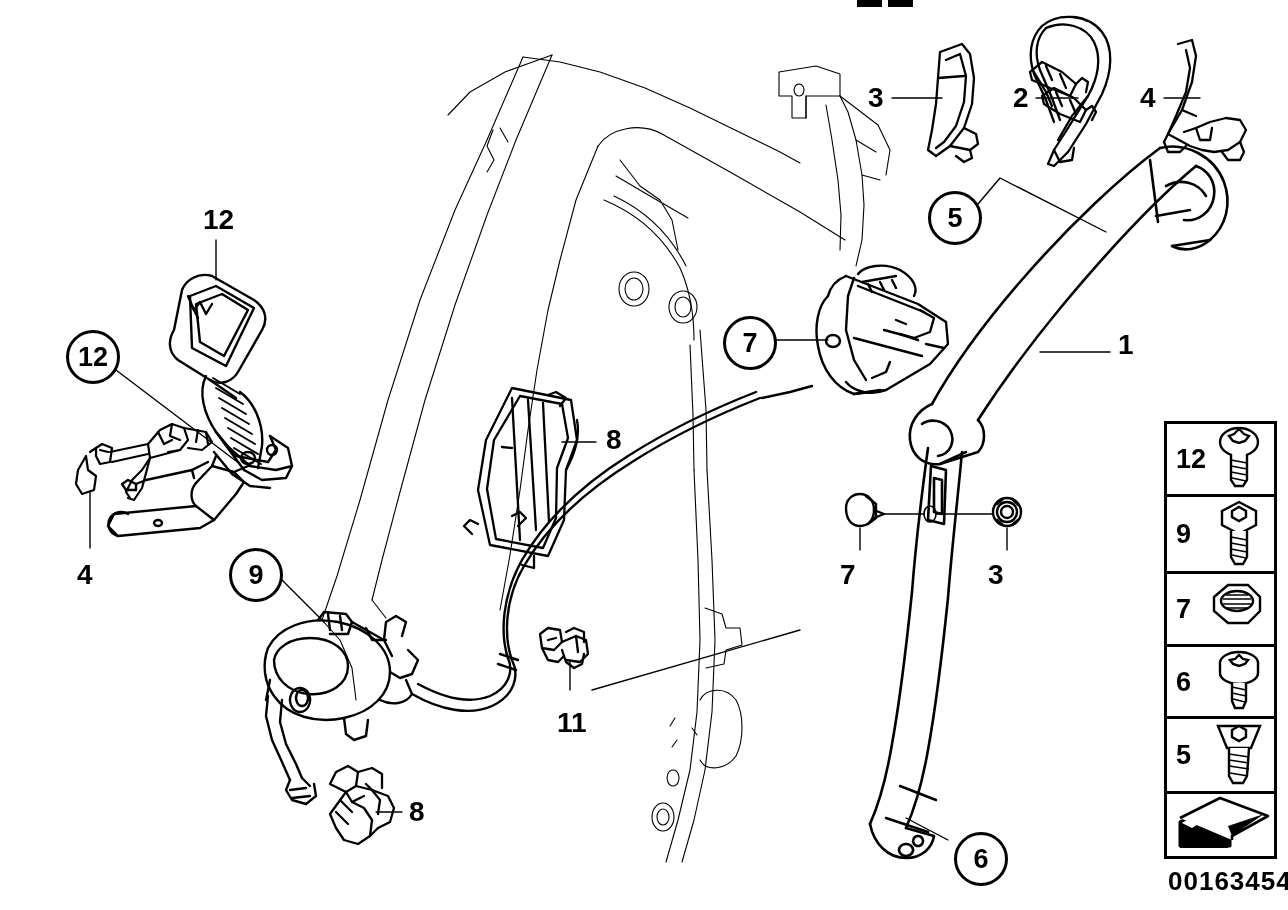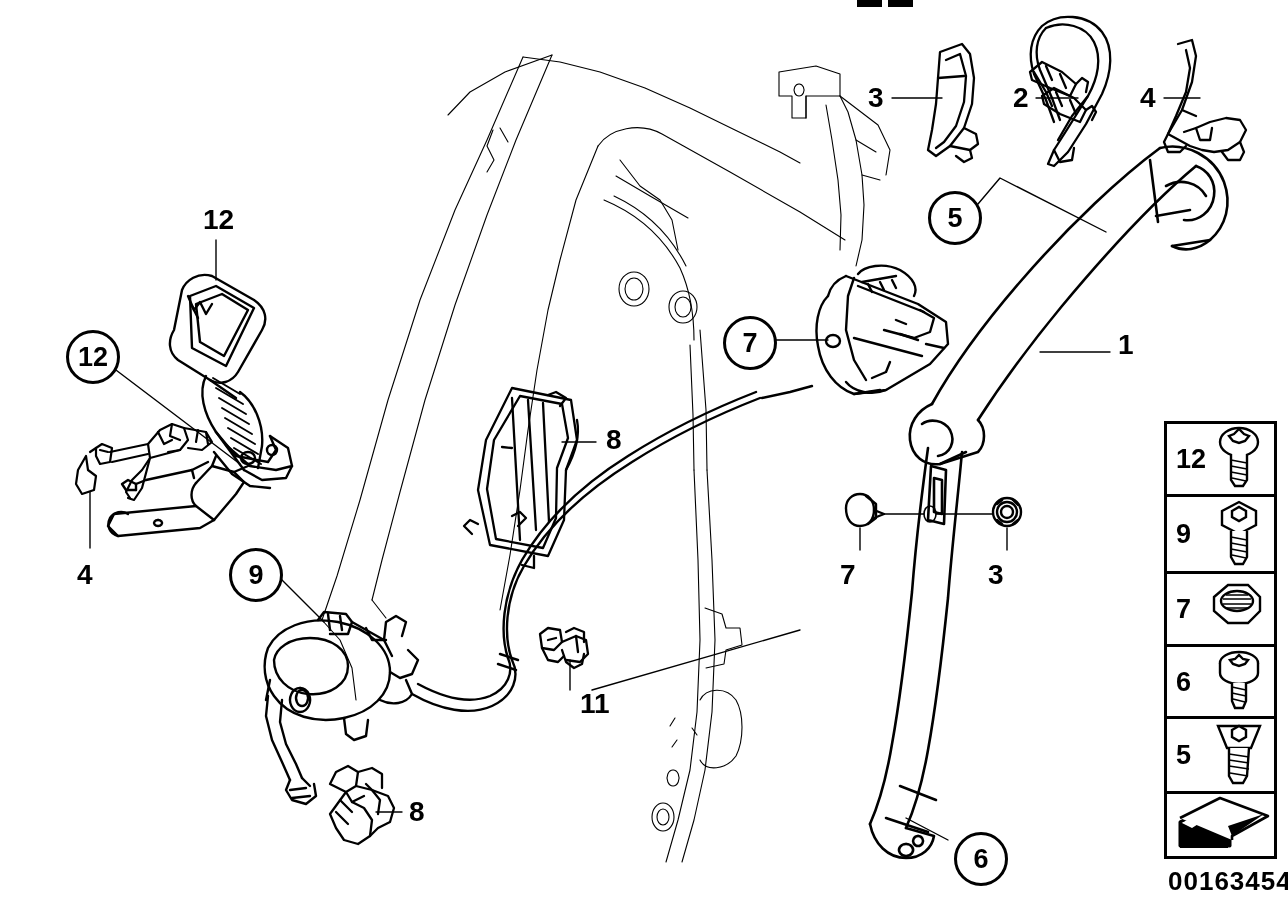--- a/index.html
+++ b/index.html
@@ -324,21 +324,21 @@
       </g>
     </g>
   </svg>
 
   <div class="lbl" style="left:1118px;top:331px;">1</div>
   <div class="lbl" style="left:1013px;top:84px;">2</div>
   <div class="lbl" style="left:868px;top:84px;">3</div>
   <div class="lbl" style="left:1140px;top:84px;">4</div>
   <div class="lbl" style="left:409px;top:798px;">8</div>
   <div class="lbl" style="left:606px;top:426px;">8</div>
-  <div class="lbl" style="left:557px;top:690px;margin-left:23px;">11</div>
+  <div class="lbl" style="left:557px;top:709px;">11</div>
   <div class="lbl" style="left:840px;top:561px;">7</div>
   <div class="lbl" style="left:988px;top:561px;">3</div>
   <div class="lbl" style="left:203px;top:206px;">12</div>
   <div class="lbl" style="left:77px;top:561px;">4</div>
 
   <div class="clbl" style="left:928px;top:191px;">5</div>
   <div class="clbl" style="left:954px;top:832px;">6</div>
   <div class="clbl" style="left:723px;top:316px;">7</div>
   <div class="clbl" style="left:229px;top:548px;">9</div>
   <div class="clbl" style="left:66px;top:330px;">12</div>

